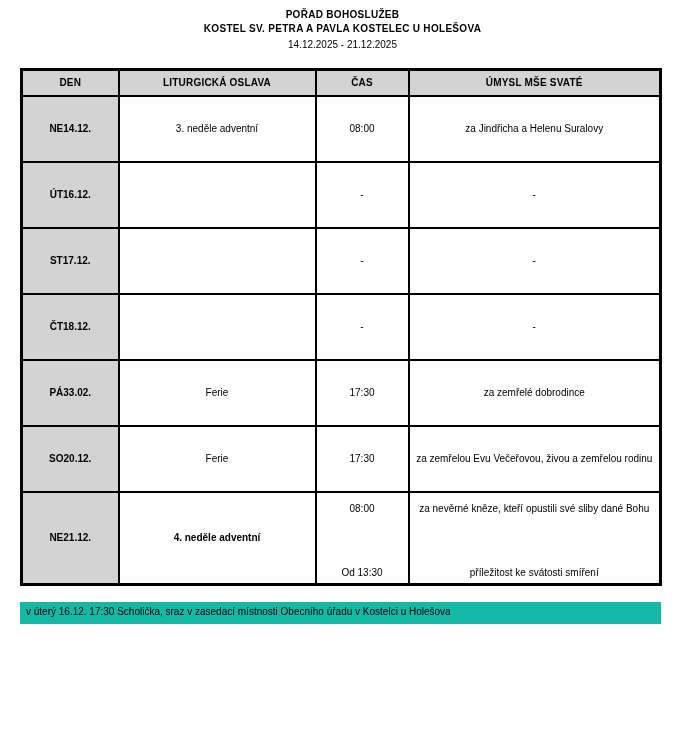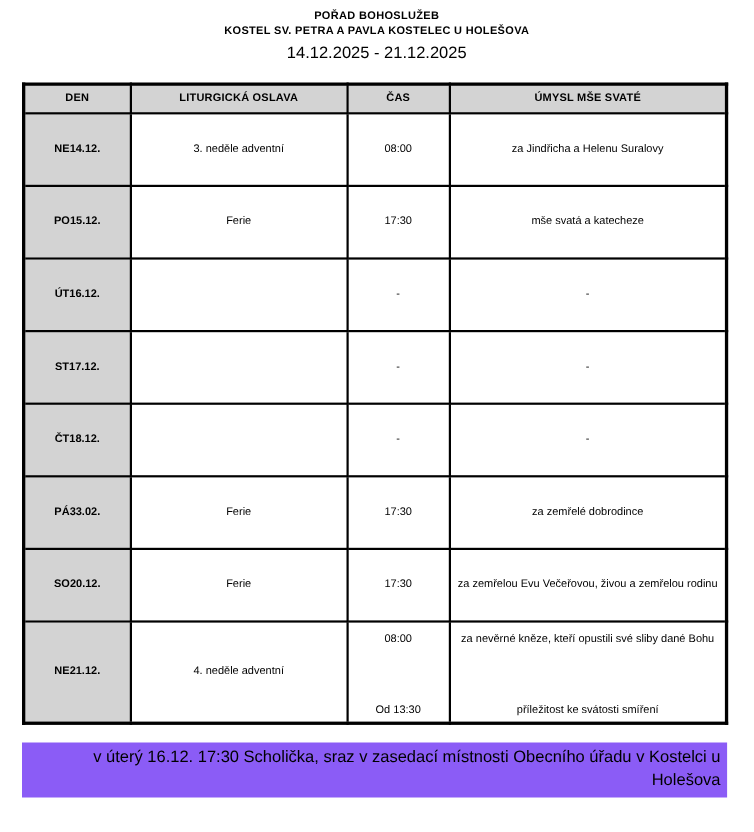--- a/index.html
+++ b/index.html
@@ -20,21 +20,21 @@
     padding-top: 8px;
     text-align: center;
     line-height: 1.42;
   }
   .doc-title, .doc-subtitle {
     font-size: 10px;
     font-weight: bold;
     letter-spacing: 0.3px;
   }
   .doc-daterange {
-    font-size: 15px;
+    font-size: 10px;
     font-weight: normal;
     margin-top: 2px;
   }
   table.schedule {
     border-collapse: collapse;
     table-layout: fixed;
     width: 639px;
     margin: 15px 0 0 20px;
     border: 3px solid #000000;
   }
@@ -62,44 +62,45 @@
   td.day-cell .day-wrap {
     display: flex;
     justify-content: center;
     align-items: center;
   }
   tr.data-row { height: 66px; }
   tr.data-row-last { height: 86px; }
   td.celebration-cell-last {
     vertical-align: top;
     padding-top: 17px;
+    font-weight: bold;
   }
   td.stack-cell {
     vertical-align: top;
     padding: 0;
   }
   td.stack-cell .stack {
     display: flex;
     flex-direction: column;
     justify-content: space-between;
     align-items: center;
     height: 86px;
     padding: 8px 2px 3px 2px;
     box-sizing: border-box;
   }
   .stack .entry-top { flex: 0 0 auto; }
   .stack .entry-bottom { flex: 0 0 auto; }
   .footer-note {
     width: 629px;
     margin: 16px 0 0 20px;
-    background: #8b5cf6;
-    font-size: 15px;
+    background: #14b8a6;
+    font-size: 10px;
     line-height: 1.4;
     padding: 3px 6px 5px 6px;
-    text-align: right;
+    text-align: left;
   }
 </style>
 </head>
 <body>
 
 <div class="page">
 
   <div class="doc-header">
     <div class="doc-title">POŘAD BOHOSLUŽEB</div>
     <div class="doc-subtitle">KOSTEL SV. PETRA A PAVLA KOSTELEC U HOLEŠOVA</div>
@@ -129,31 +130,20 @@
             <span>14.12.</span>
           </div>
         </td>
         <td>3. neděle adventní</td>
         <td>08:00</td>
         <td>za Jindřicha a Helenu Suralovy</td>
       </tr>
       <tr class="data-row">
         <td class="day-cell">
           <div class="day-wrap">
-            <span>PO</span>
-            <span>15.12.</span>
-          </div>
-        </td>
-        <td>Ferie</td>
-        <td>17:30</td>
-        <td>mše svatá a katecheze</td>
-      </tr>
-      <tr class="data-row">
-        <td class="day-cell">
-          <div class="day-wrap">
             <span>ÚT</span>
             <span>16.12.</span>
           </div>
         </td>
         <td></td>
         <td>-</td>
         <td>-</td>
       </tr>
       <tr class="data-row">
         <td class="day-cell">

